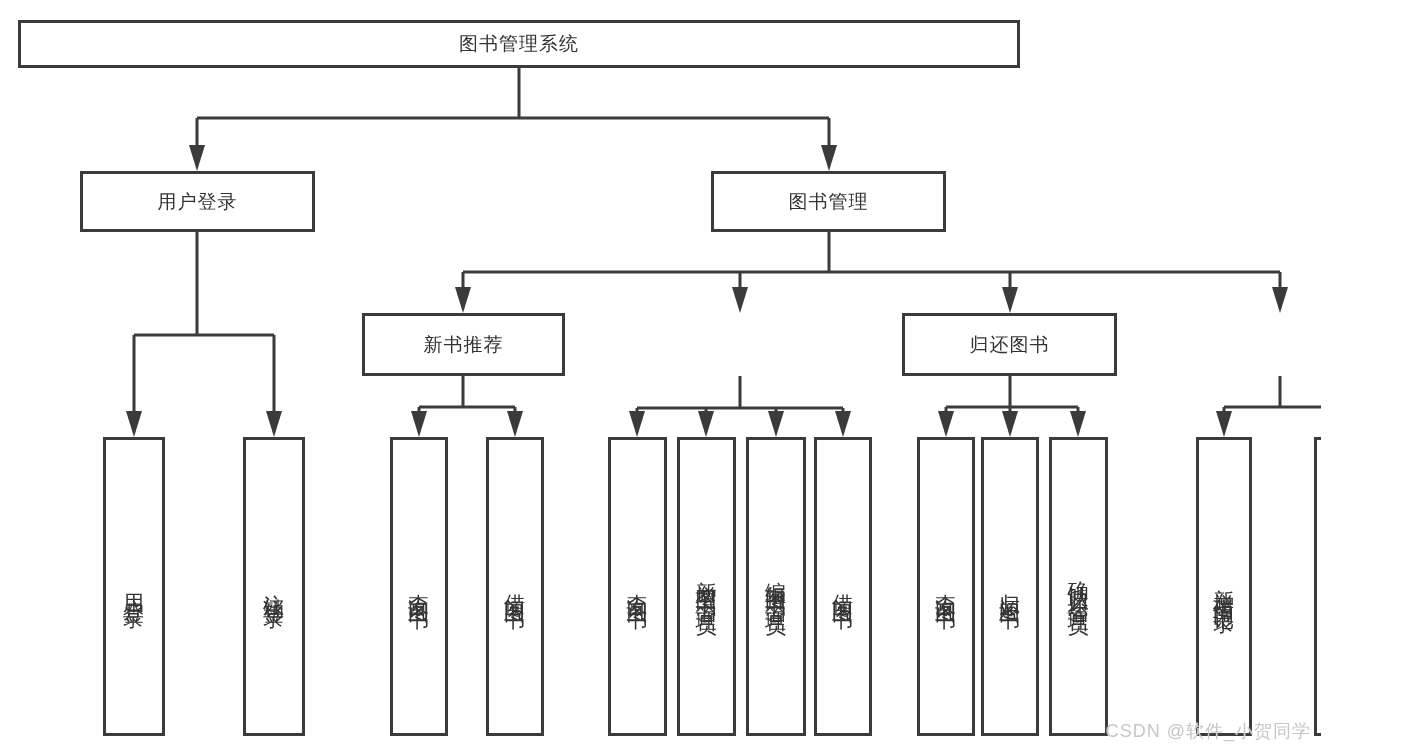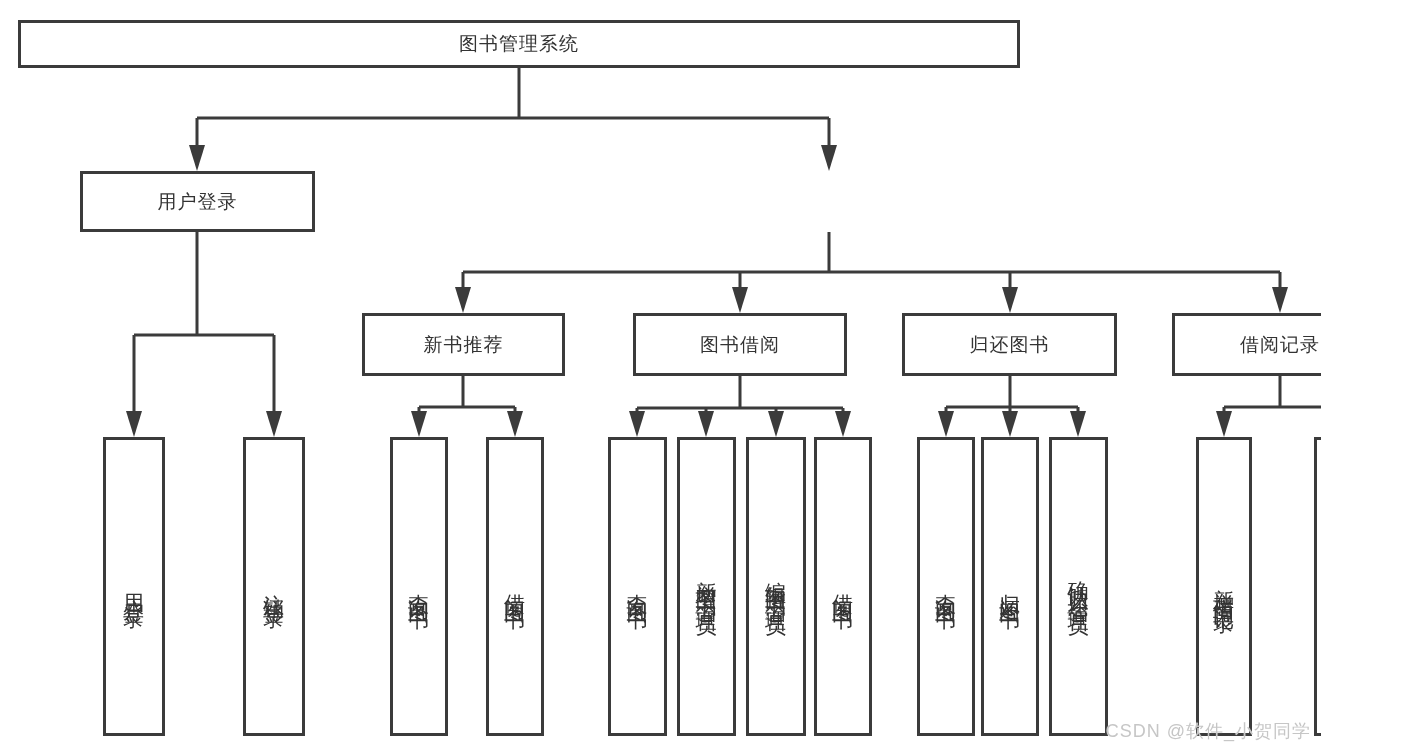--- a/index.html
+++ b/index.html
@@ -90,32 +90,29 @@
     </g>
   </svg>
 
   <div class="box hbox" style="left:18px;top:20px;width:1002px;height:48px">
     <span>图书管理系统</span>
   </div>
 
   <div class="box hbox" style="left:80px;top:171px;width:235px;height:61px">
     <span>用户登录</span>
   </div>
+  <div class="box hbox" style="left:711px;top:171px;width:235px;height:61px">
+    <span>图书管理</span>
+  </div>
 
   <div class="box hbox" style="left:362px;top:313px;width:203px;height:63px">
     <span>新书推荐</span>
   </div>
-  <div class="box hbox" style="left:633px;top:313px;width:214px;height:63px">
-    <span>图书借阅</span>
-  </div>
   <div class="box hbox" style="left:902px;top:313px;width:215px;height:63px">
     <span>归还图书</span>
-  </div>
-  <div class="box hbox" style="left:1172px;top:313px;width:216px;height:63px">
-    <span>借阅记录</span>
   </div>
 
   <div class="box leaf" style="left:103px;top:437px;width:62px;height:299px">
     <span>用户登录</span>
   </div>
   <div class="box leaf" style="left:243px;top:437px;width:62px;height:299px">
     <span>注销登录</span>
   </div>
 
   <div class="box leaf" style="left:390px;top:437px;width:58px;height:299px">

